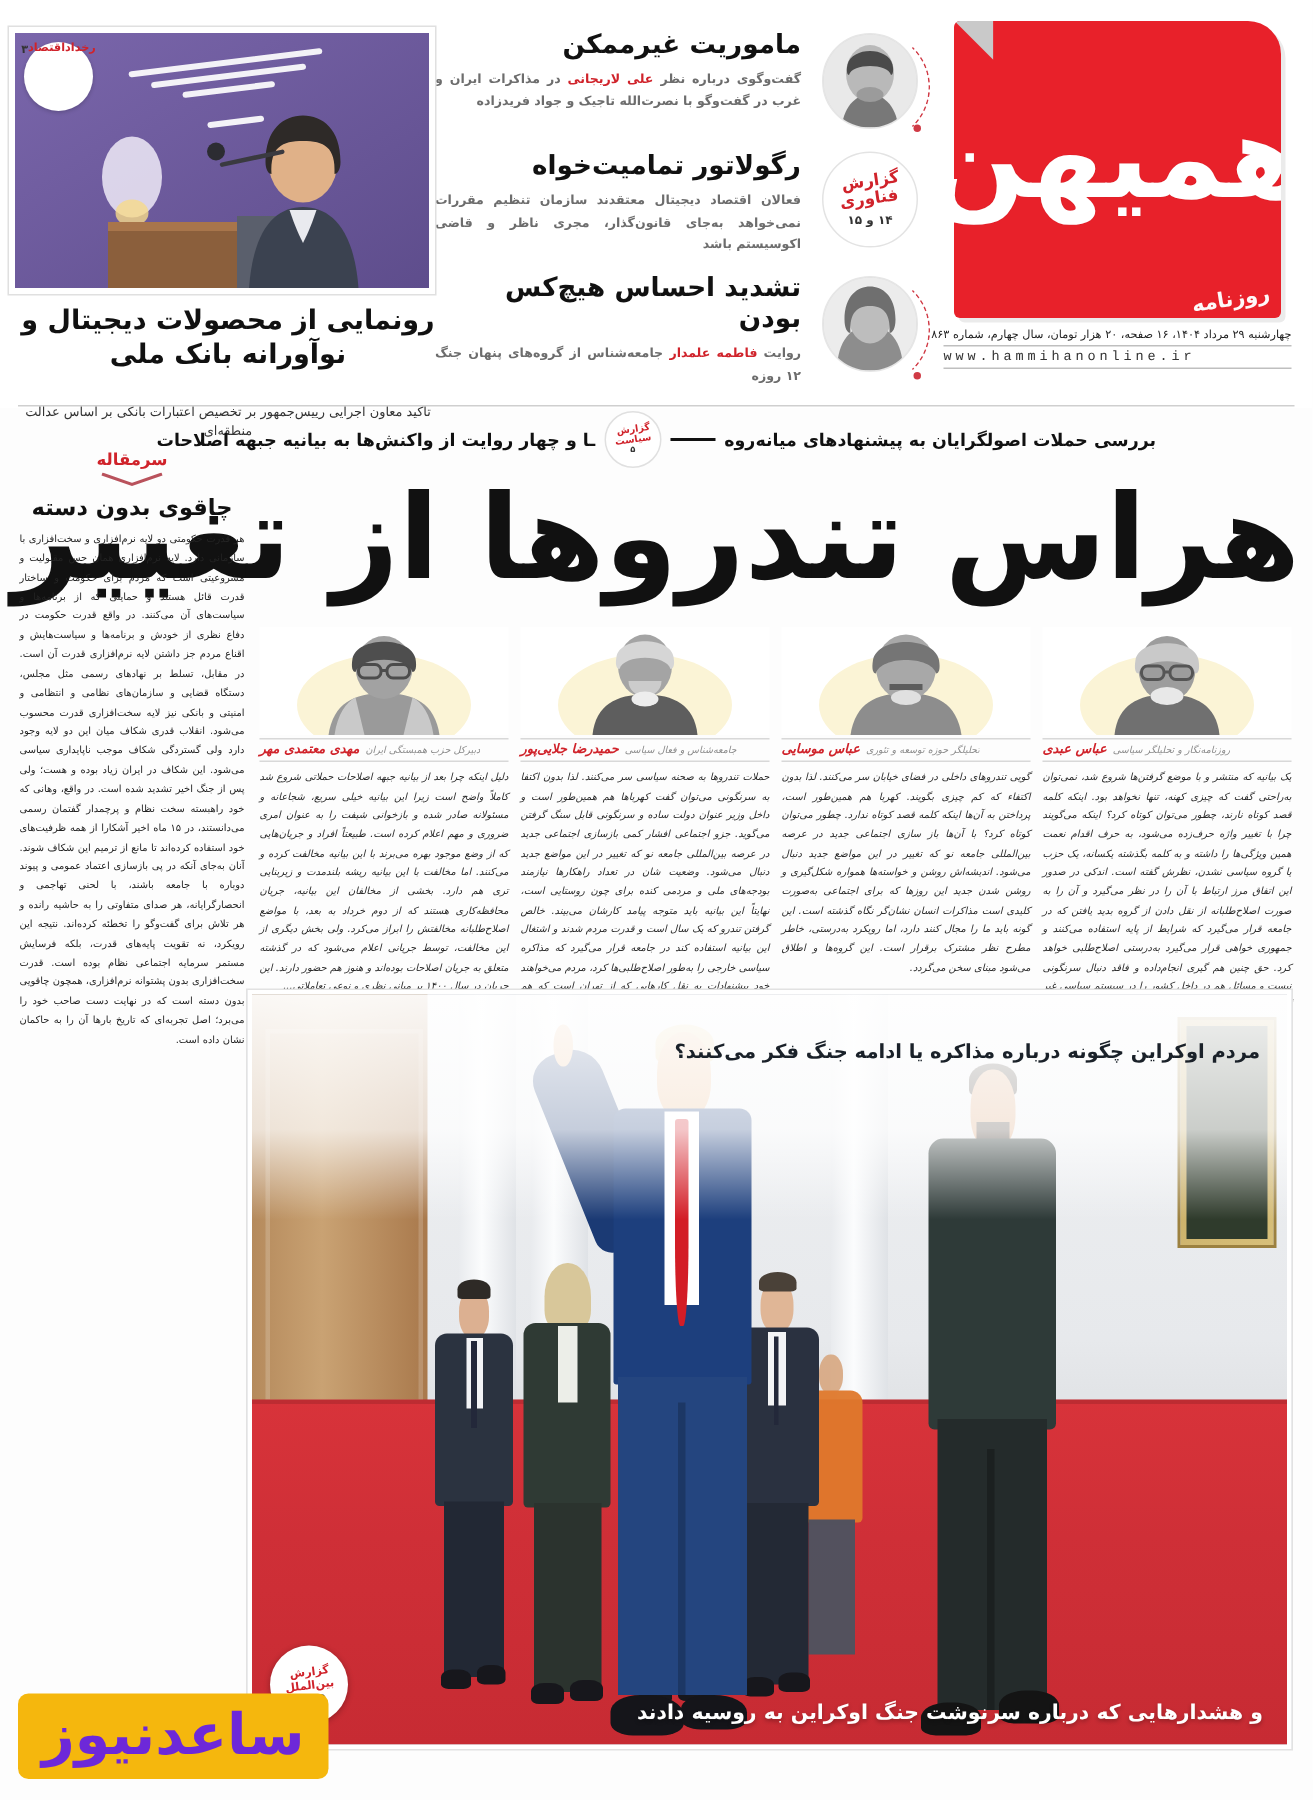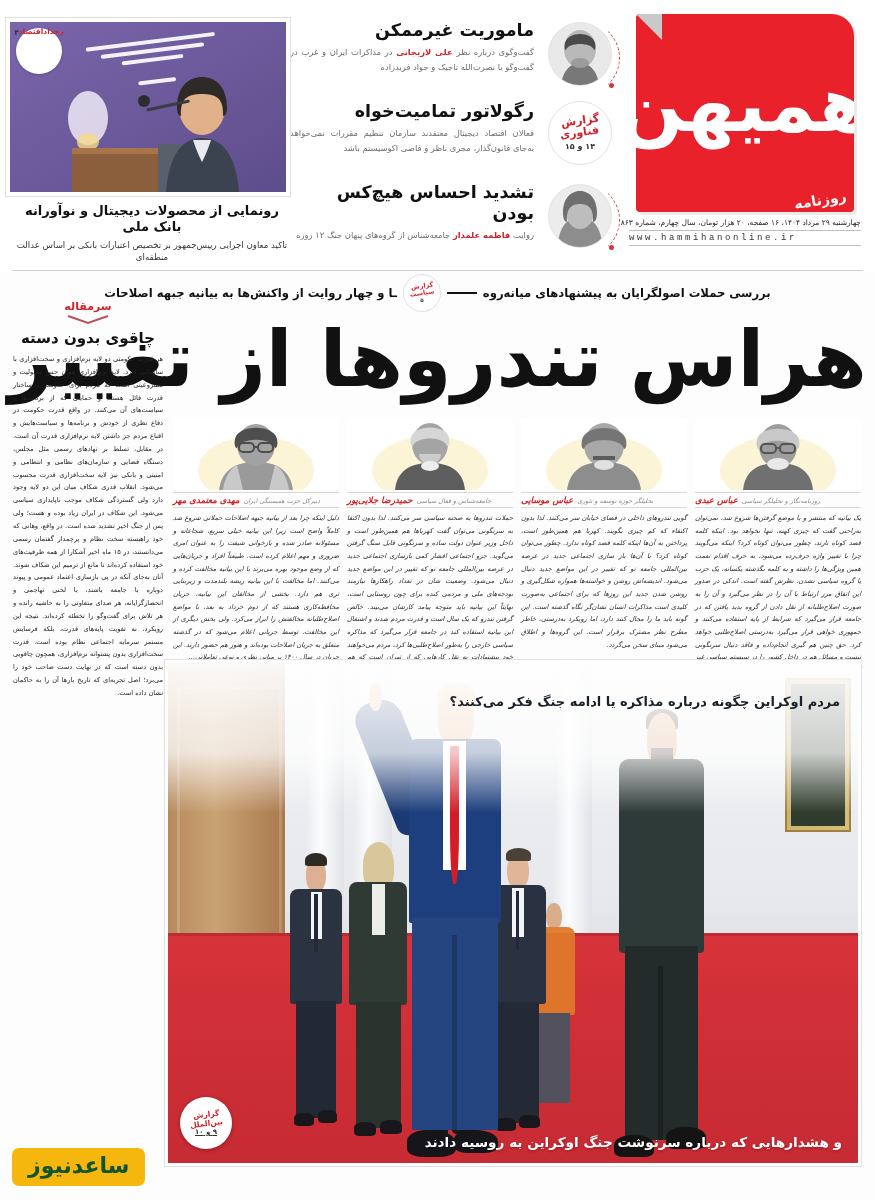--- a/index.html
+++ b/index.html
@@ -55,21 +55,21 @@
     overflow:hidden;background:#ddd;border:1px solid #e6e6e6;
   }
   .brief-thumb .face{position:absolute;inset:0;}
   .brief-ring{
     position:absolute;right:0;top:0;width:78px;height:74px;
     border-right:1.4px dashed #d03a45;border-radius:50%;
     border-top:1.4px dashed transparent;border-bottom:1.4px dashed transparent;border-left:none;
   }
   .brief-dot{position:absolute;right:6px;bottom:4px;width:5px;height:5px;border-radius:50%;background:#d03a45;}
   .brief h3{margin:0 0 4px;font-size:17.5px;font-weight:bold;line-height:1.2;text-align:right;color:#111;}
-  .brief p{margin:0;font-size:8.4px;line-height:1.75;color:#6d6d6d;text-align:justify;}
+  .brief p{margin:0;font-size:8.4px;line-height:1.75;color:#6d6d6d;text-align:justify;font-weight:bold;}
   .brief p b{color:#d0232b;}
   .badge-round{
     position:absolute;right:8px;top:0;width:62px;height:62px;border-radius:50%;
     background:#fff;border:1px solid #e3e3e3;
     display:flex;flex-direction:column;align-items:center;justify-content:center;
     text-align:center;line-height:1.15;box-shadow:0 0 0 3px #fff;
   }
   .badge-round .bt{font-size:11px;font-weight:bold;color:#d0232b;transform:rotate(-8deg);}
   .badge-round .bn{font-size:8px;font-weight:bold;color:#333;margin-top:2px;}
 
@@ -79,21 +79,21 @@
     position:relative;width:276px;height:170px;background:#6d5a9c;overflow:hidden;
     border:4px solid #fff;box-shadow:0 0 0 1px #e0e0e0;
   }
   .econ-badge{
     position:absolute;left:6px;top:6px;width:46px;height:46px;border-radius:50%;
     background:#fff;display:flex;flex-direction:row;align-items:flex-start;justify-content:center;
     text-align:center;z-index:5;box-shadow:0 1px 3px rgba(0,0,0,.2);
   }
   .econ-badge .bt{font-size:7.5px;font-weight:bold;color:#d0232b;line-height:1.1;}
   .econ-badge .bn{font-size:7.5px;font-weight:bold;color:#333;}
-  .econ h3{margin:7px 0 3px;font-size:13px;font-weight:bold;text-align:center;line-height:1.25;}
+  .econ h3{margin:7px 0 21px;font-size:18px;font-weight:bold;text-align:center;line-height:1.25;}
   .econ p{margin:0;font-size:8.6px;color:#333;text-align:center;line-height:1.5;}
 
   .hr-thin{position:absolute;left:12px;right:12px;top:270px;border-top:1px solid #cfcfcf;}
 
   
   .kicker-row{
     position:absolute;right:14px;left:14px;top:280px;height:26px;
     display:flex;align-items:center;justify-content:center;gap:6px;
   }
   .kicker-txt{font-size:11.6px;font-weight:bold;color:#111;white-space:nowrap;}
@@ -238,22 +238,22 @@
   .intl-badge{
     position:absolute;left:12px;bottom:14px;width:52px;height:52px;border-radius:50%;
     background:#fff;display:flex;flex-direction:column;align-items:center;justify-content:center;
     text-align:center;z-index:7;box-shadow:0 1px 4px rgba(0,0,0,.3);
   }
   .intl-badge .bt{font-size:7.5px;font-weight:bold;color:#d0232b;line-height:1.2;transform:rotate(-7deg);}
   .intl-badge .bn{font-size:7px;font-weight:bold;color:#333;text-decoration:underline;}
 
   
   .watermark{
-    position:absolute;left:12px;bottom:14px;background:#f5b70d;color:#14532d;
-    font-size:22px;font-weight:bold;padding:5px 16px 8px;border-radius:7px;z-index:40;
+    position:absolute;left:12px;bottom:14px;background:#f5b70d;color:#6d28d9;
+    font-size:38px;font-weight:bold;padding:5px 16px 8px;border-radius:7px;z-index:40;
     letter-spacing:-1px;
   }
   .wm-vert{
     position:absolute;left:0px;bottom:26px;width:14px;
     font-size:6px;color:#9a9a9a;writing-mode:vertical-rl;z-index:30;letter-spacing:1px;
   }
 </style>
 </head>
 <body>
 

